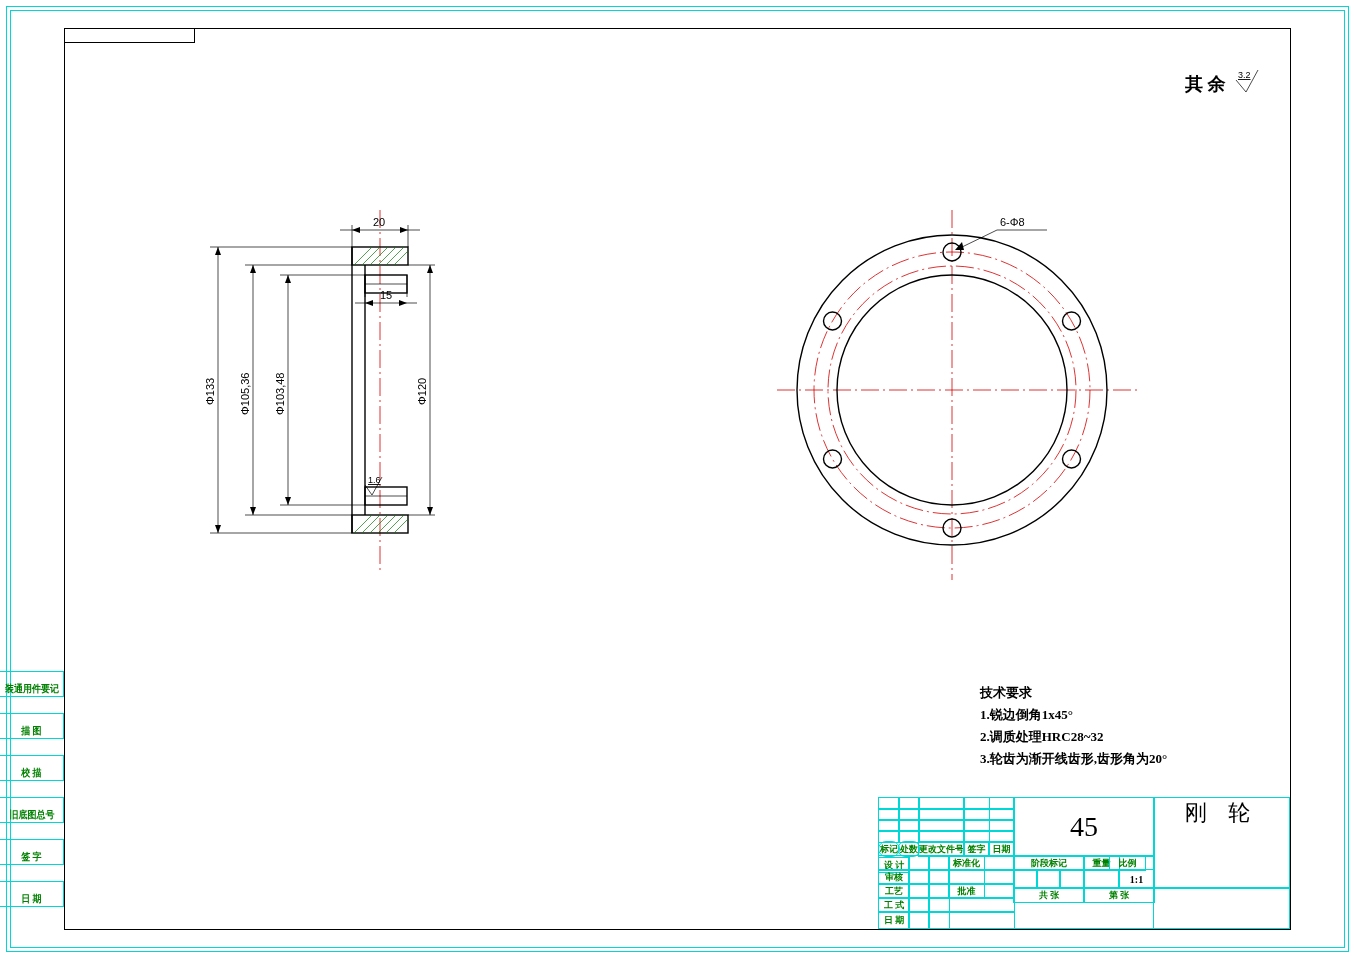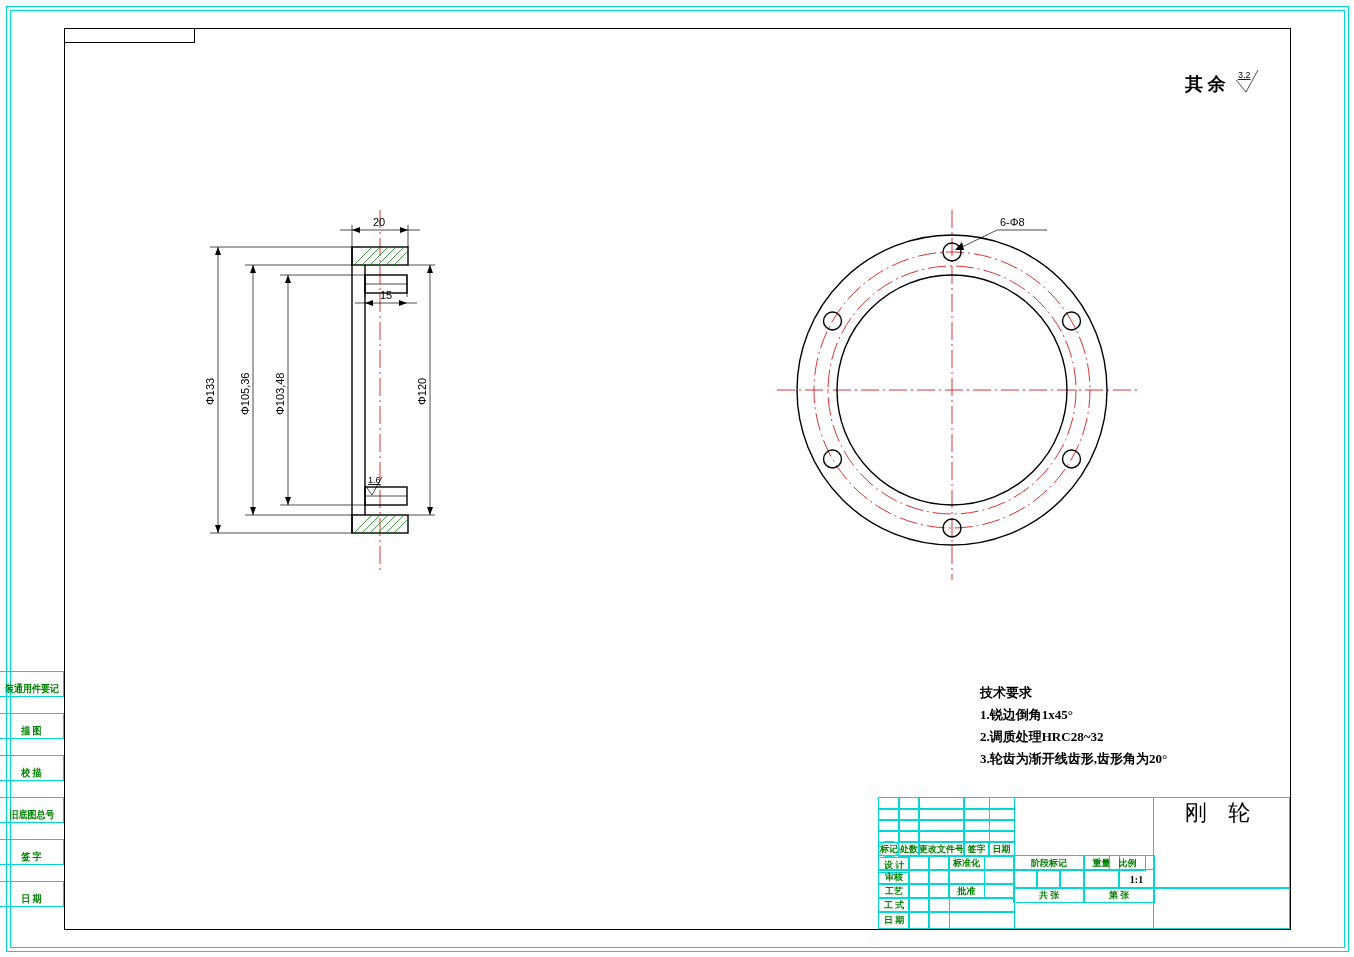--- a/index.html
+++ b/index.html
@@ -160,36 +160,39 @@
 
 <div class="note" style="left:980px;top:684px;">技术要求</div>
 <div class="note" style="left:980px;top:706px;">1.锐边倒角1x45°</div>
 <div class="note" style="left:980px;top:728px;">2.调质处理HRC28~32</div>
 <div class="note" style="left:980px;top:750px;">3.轮齿为渐开线齿形,齿形角为20°</div>
 
 <div class="title-block">
 
   <div style="left:0;top:0;right:0;bottom:0;"></div>
 
+  <div class="tb-big" style="left:135px;top:0;width:140px;height:58px;display:flex;align-items:center;justify-content:center;">
+      <span>45</span>
+    </div>
 
   <div class="tb-big" style="left:275px;top:0;right:0;height:90px;display:flex;align-items:flex-start;justify-content:center;font-size:22px;letter-spacing:8px;">
       <span>刚  轮</span>
     </div>
 
   <div style="left:0;top:0;width:135px;height:44px;"></div>
   <div style="left:0;top:0;width:20px;height:44px;"></div>
   <div style="left:20px;top:0;width:20px;height:44px;"></div>
   <div style="left:40px;top:0;width:45px;height:44px;"></div>
   <div style="left:85px;top:0;width:25px;height:44px;"></div>
   <div style="left:0;top:11;width:135px;height:0;border-top:1px solid #00d8d8;top:11px;"></div>
   <div style="left:0;top:22px;width:135px;height:0;border-top:1px solid #00d8d8;"></div>
   <div style="left:0;top:33px;width:135px;height:0;border-top:1px solid #00d8d8;"></div>
 
   <div class="tb-text" style="left:0;top:44px;width:20px;height:14px;border-radius:8px;">标记</div>
-  <div class="tb-text" style="left:20px;top:44px;width:20px;height:14px;">处数</div>
+  <div class="tb-text" style="left:20px;top:44px;width:20px;height:14px;border-radius:7px;">处数</div>
   <div class="tb-text" style="left:40px;top:44px;width:45px;height:14px;">更改文件号</div>
   <div class="tb-text" style="left:85px;top:44px;width:25px;height:14px;">签字</div>
   <div class="tb-text" style="left:110px;top:44px;width:25px;height:14px;">日期</div>
 
   <div class="tb-text" style="left:0;top:60px;width:30px;height:14px;">设 计</div>
   <div class="tb-text" style="left:70px;top:58px;width:35px;height:14px;">标准化</div>
   <div style="left:0;top:58px;width:135px;height:14px;"></div>
   <div style="left:30px;top:58px;width:20px;height:72px;"></div>
   <div style="left:50px;top:58px;width:20px;height:72px;"></div>
   <div style="left:70px;top:58px;width:35px;height:28px;"></div>

